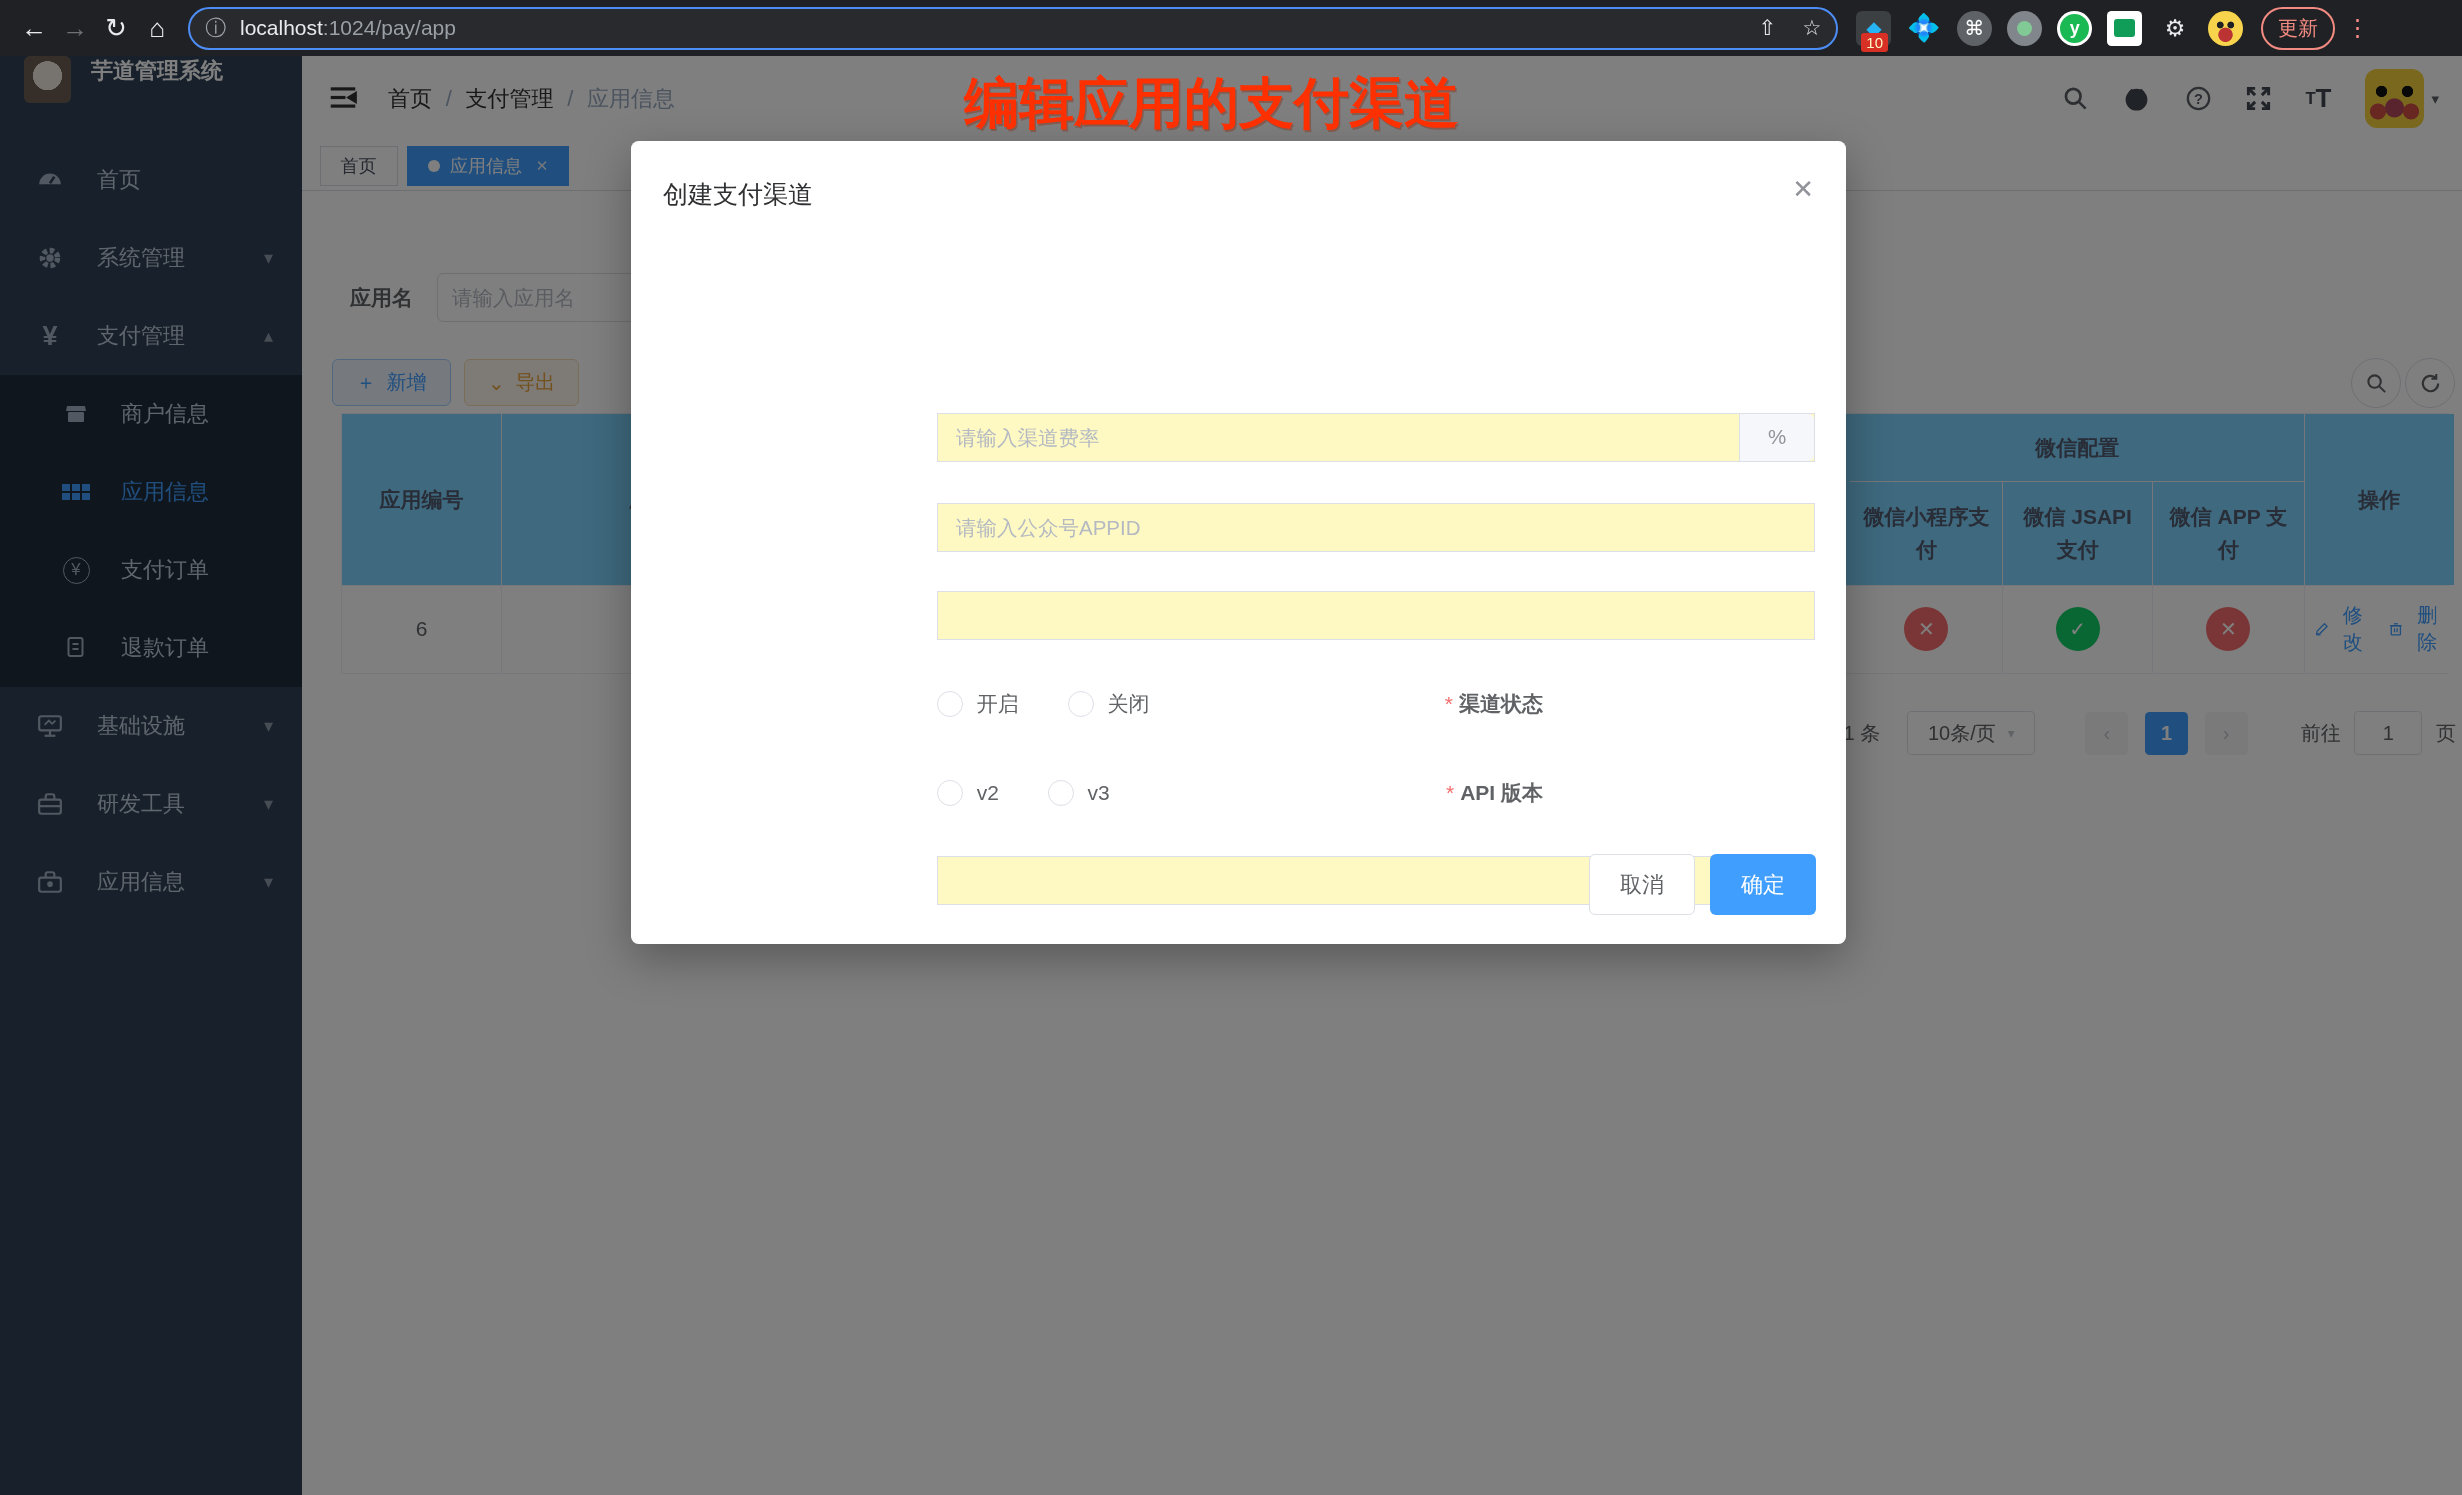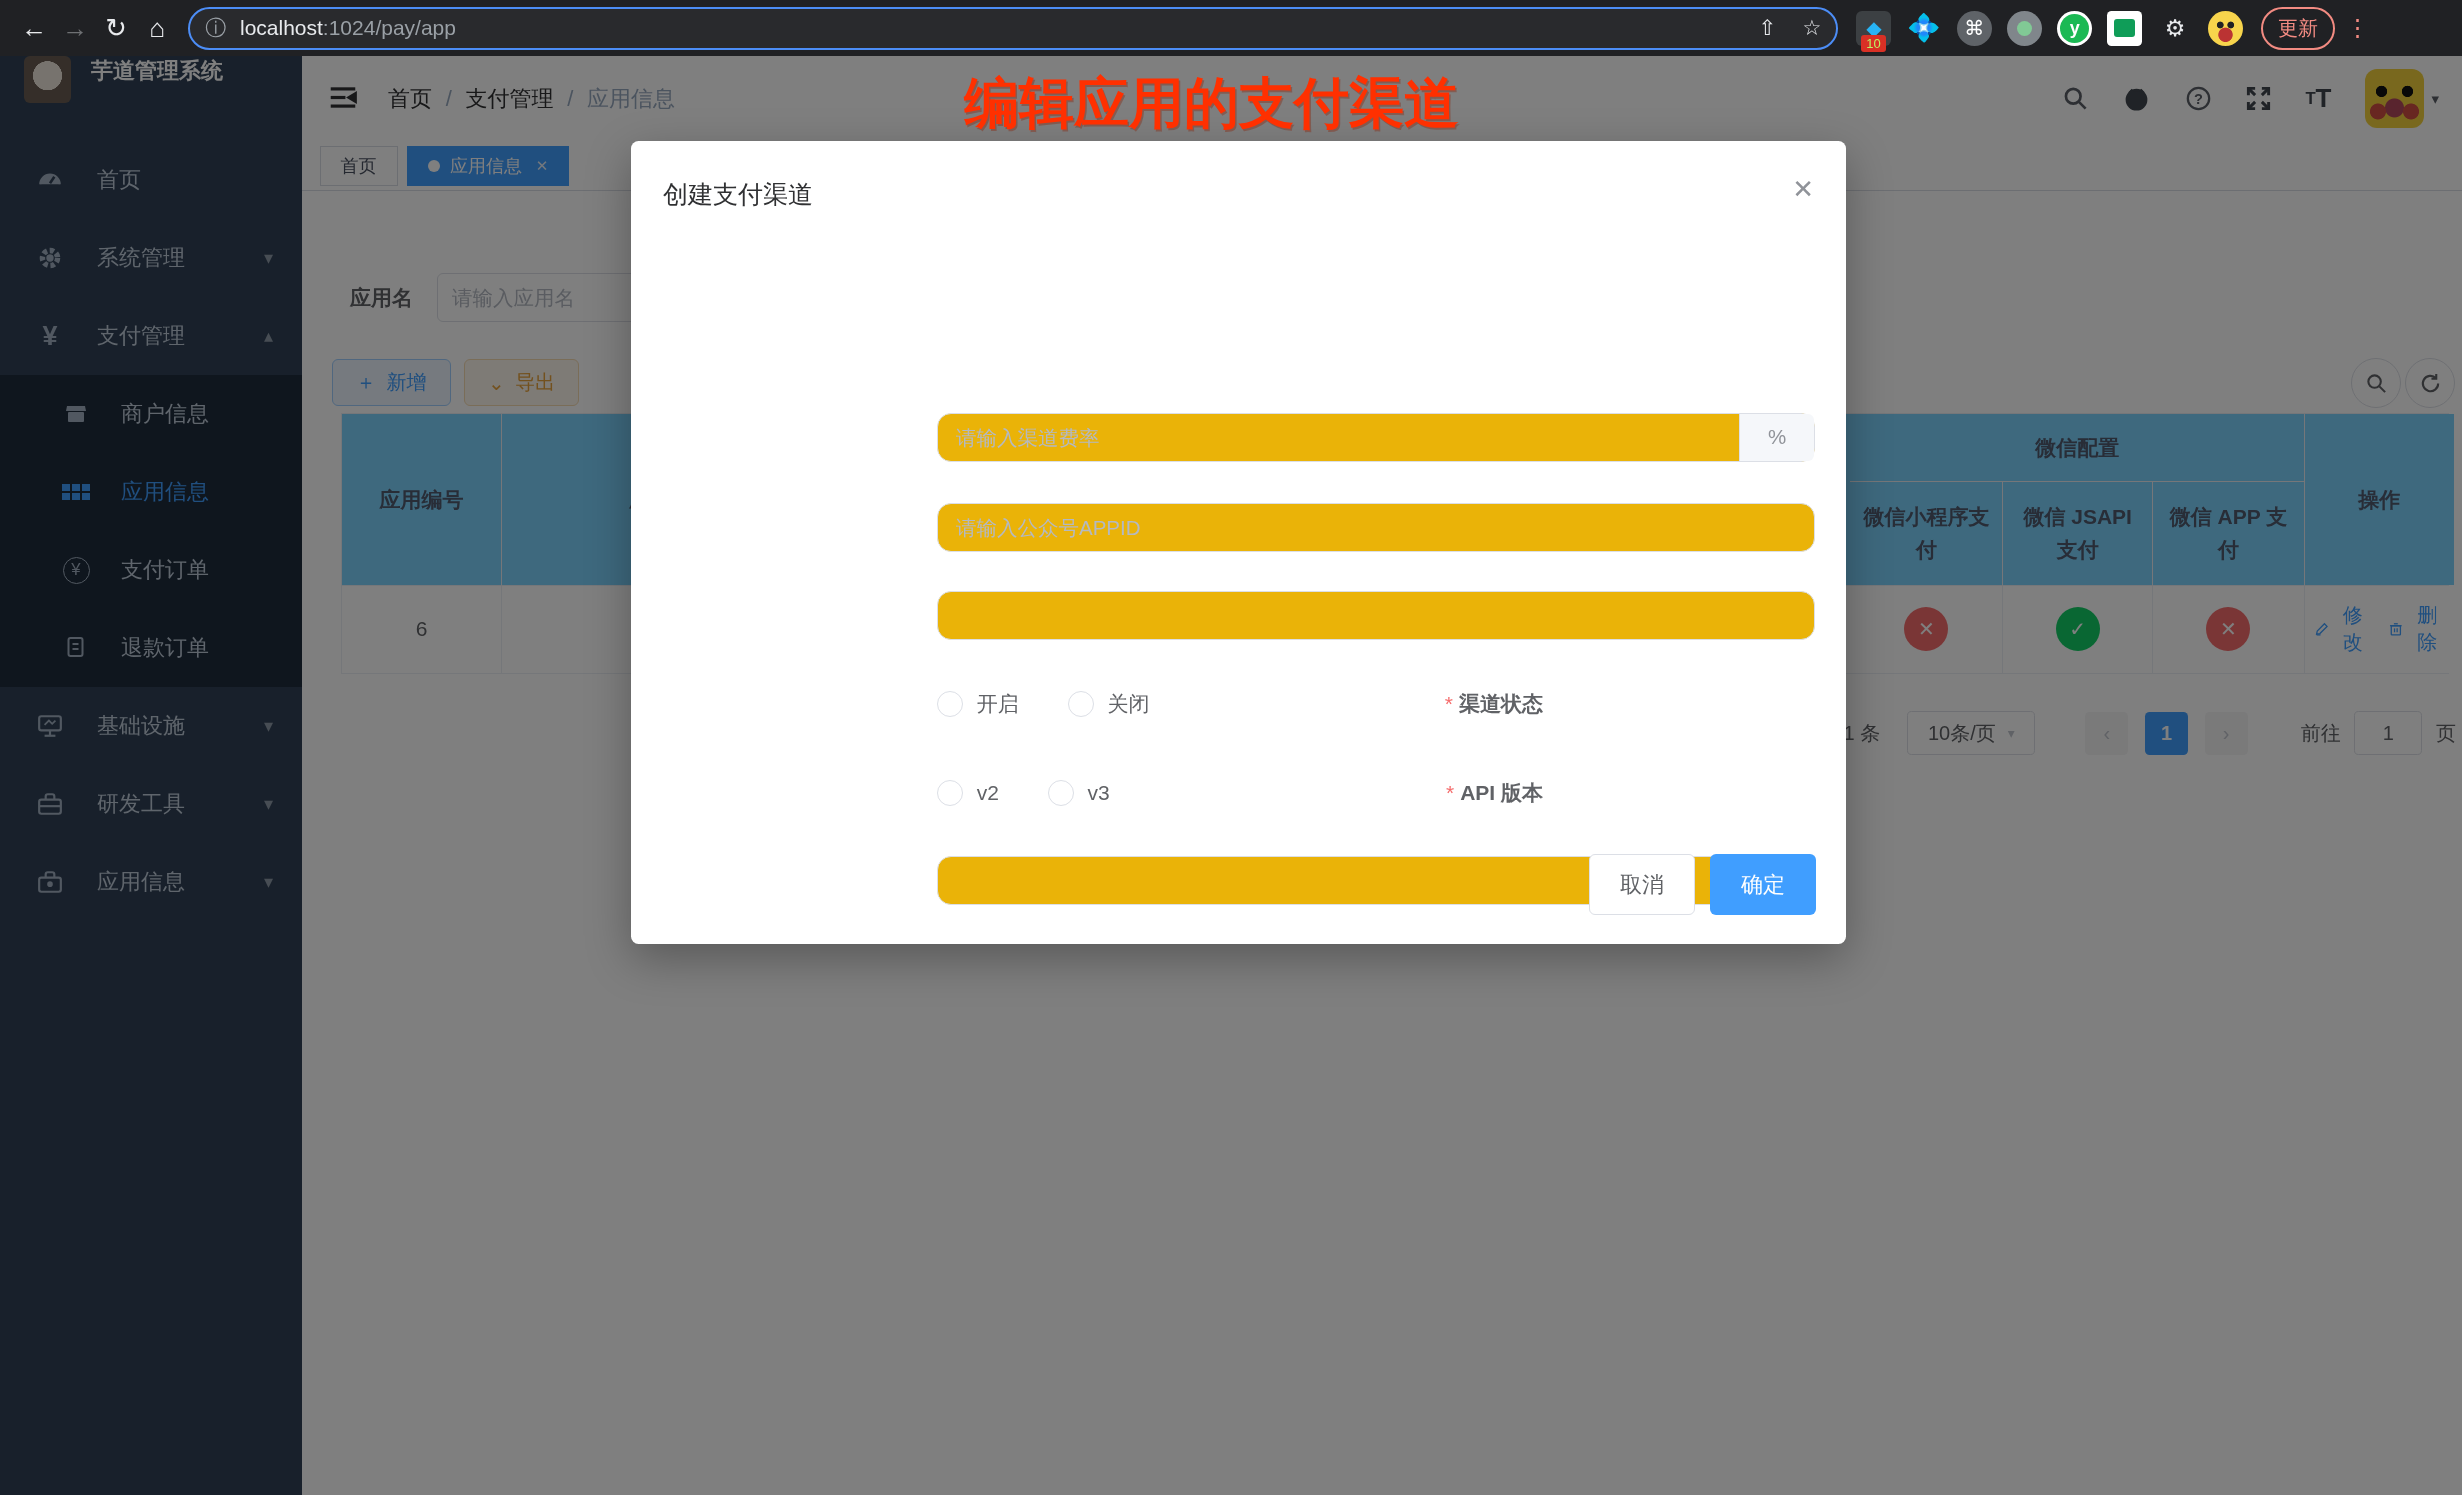--- a/index.html
+++ b/index.html
@@ -12,22 +12,22 @@
   .chrome-btn { width:41px; height:41px; display:flex; align-items:center; justify-content:center;
     color:#e8eaed; font-size:26px; flex:0 0 auto; }
   .chrome-btn.dim { color:#6e7073; }
   #urlbar { height:43px; flex:0 0 1650px; margin:0 10.6px; background:#292a2d;
     border:2.3px solid #4c8df6; border-radius:23px; display:flex; align-items:center;
     padding:0 15px; color:#9aa0a6; font-size:21px; }
   #urlbar .host { color:#e8eaed; }
   #urlbar .spacer { flex:1; }
   .ext { width:35px; height:35px; border-radius:50%; margin:0 7.6px; flex:0 0 auto;
     display:flex; align-items:center; justify-content:center; font-size:20px; color:#fff; position:relative; }
-  .badge { position:absolute; bottom:-6px; left:4.6px; background:#d93025; color:#bef264;
-    font-size:13px; padding:0.8px 5.3px; border-radius:3px; }
+  .badge { position:absolute; bottom:-6px; left:4.6px; background:#d93025; color:#fef9c3;
+    font-size:15px; padding:0.8px 5.3px; border-radius:3px; }
   #update-pill { border:2.3px solid #f28b82; color:#f28b82; border-radius:23px;
     font-size:20px; padding:6px 15px; margin-left:10.6px; white-space:nowrap; }
   #chrome-menu { color:#f28b82; font-size:24px; margin:0 6px 0 10.6px; }
 
   
   #app { position:absolute; top:56px; left:0; width:2462px; height:1439px; background:#fff; }
 
   
   #sidebar { position:absolute; top:0; left:0; width:302px; height:1439px; background:#304156; }
   #logo-row { height:85px; display:flex; align-items:flex-start; padding-left:24px; }
@@ -125,21 +125,21 @@
   #modal { position:absolute; left:631px; top:141px; width:1215px; height:803px; background:#fff;
     border-radius:7.6px; z-index:60; box-shadow:0 15px 46px rgba(0,0,0,0.3); }
   #modal-title { position:absolute; left:32px; top:37px; font-size:25px; color:#303133; }
   #modal-close { position:absolute; right:32px; top:33px; color:#909399; font-size:26px; }
   .form-row { position:absolute; left:0; width:1215px; height:49px; }
   .form-label { position:absolute; right:303px; left:0; text-align:right; line-height:49px;
     font-size:21px; color:#606266; font-weight:bold; }
   .form-label .req { color:#f56c6c; margin-right:6px; font-weight:normal; }
   .form-label span.lt { padding-right:0; }
   .form-input { position:absolute; left:306px; width:878px; height:49px; border:0.8px solid #dcdfe6;
-    border-radius:14px; font-size:20.5px; padding:0 18px; color:#606266; background:#eab308; }
+    border-radius:0; font-size:20.5px; padding:0 18px; color:#606266; background:#fef9c3; }
   .form-input::placeholder { color:#b4b9c2; }
   .suffix { position:absolute; left:1108px; top:0.8px; width:75px; height:47px; background:#f5f7fa;
     border-left:0.8px solid #dcdfe6; border-radius:0 6px 6px 0; display:flex; align-items:center;
     justify-content:center; color:#909399; font-size:20.5px; }
   .radio-group { position:absolute; left:306px; height:49px; display:flex; align-items:center; }
   .radio { display:flex; align-items:center; margin-right:49px; font-size:21px; color:#606266; }
   .radio .rc { width:26px; height:26px; border:0.8px solid #dcdfe6; border-radius:50%;
     background:#fff; margin-right:13.7px; }
   #modal-footer { position:absolute; right:30px; bottom:29px; display:flex; }
   .m-btn { height:61px; border-radius:6px; font-size:22px; display:flex; align-items:center;

